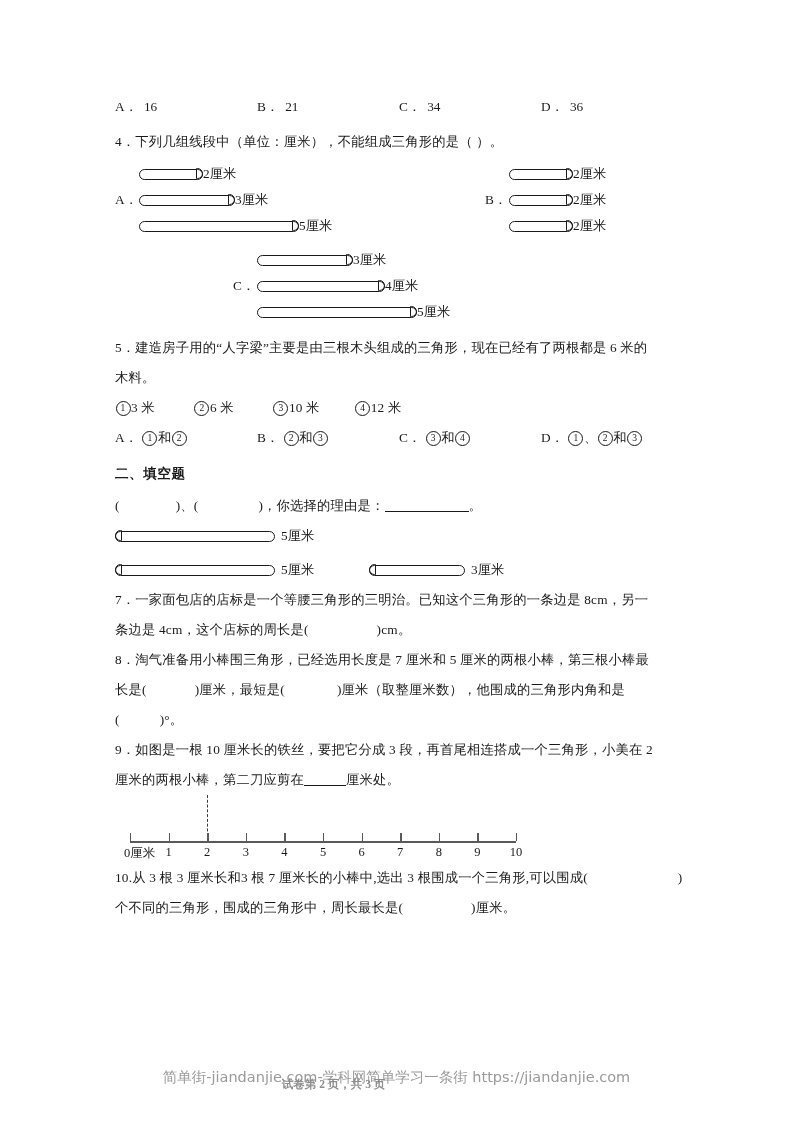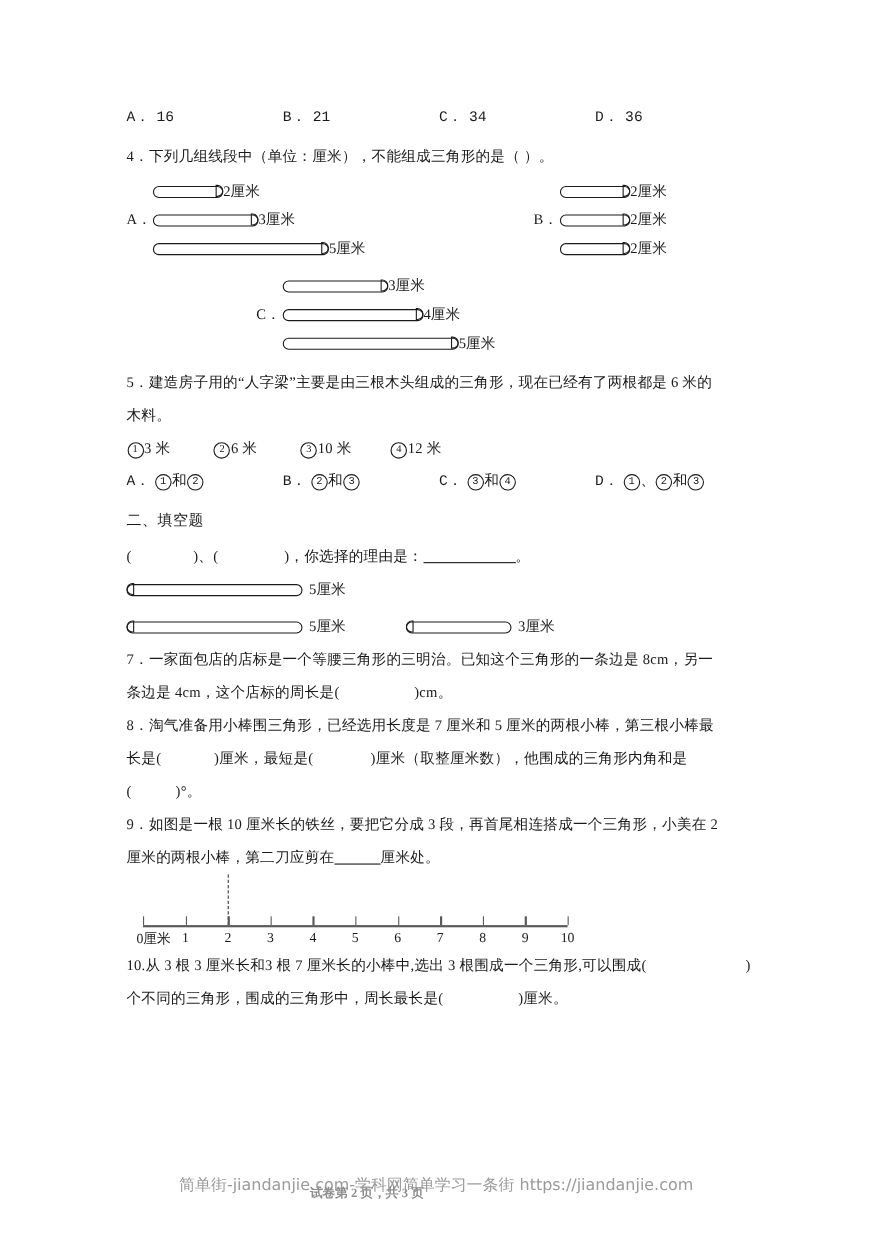--- a/index.html
+++ b/index.html
@@ -44,39 +44,39 @@
 
   
   .choice-row {
     display: flex;
     font-size: 13.3px;
     line-height: 30px;
   }
   .choice-row .opt {
     white-space: nowrap;
   }
-  .choice-row.w4 .opt { width: 142px; font-family: Liberation Mono, monospace; }
+  .choice-row.w4 .opt { width: 142px; }
   .choice-row.w4 .opt:last-child { width: auto; }
 
   .circnum {
     display: inline-block;
     width: 13px; height: 13px;
     line-height: 12px;
     text-align: center;
     border: 1px solid #1a1a1a;
     border-radius: 50%;
     font-size: 9.5px;
     vertical-align: 1px;
     margin: 0 0.5px;
   }
 
   
   .section-head {
     font-family: "DejaVu Sans", "Liberation Sans", sans-serif;
-    font-weight: normal;
+    font-weight: bold;
     font-size: 13.6px;
     line-height: 32px;
     letter-spacing: 0.5px;
   }
   .stick-row {
     display: flex;
     align-items: center;
     height: 26px;
   }
   .stick-label-letter {

